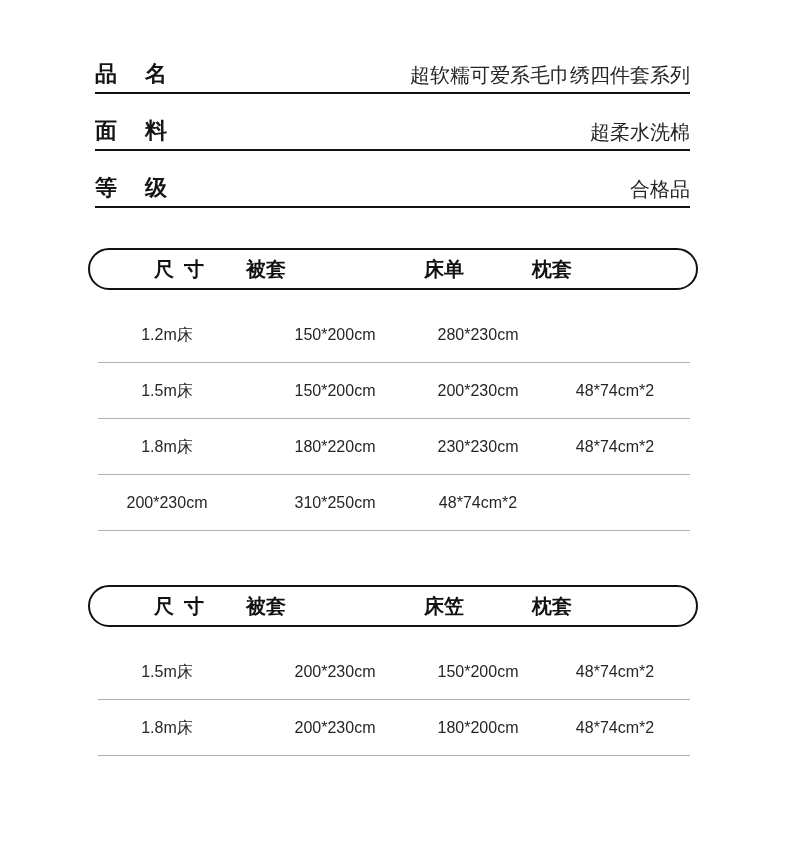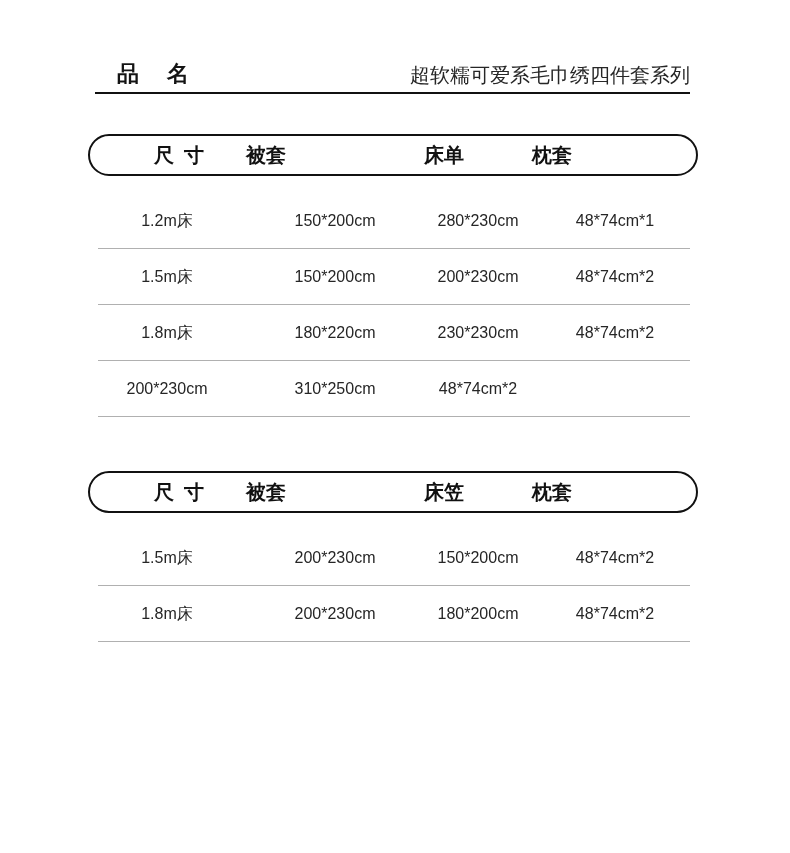--- a/index.html
+++ b/index.html
@@ -17,21 +17,20 @@
   .spec-row {
     height: 57px;
     box-sizing: border-box;
     border-bottom: 2px solid #111111;
     display: flex;
     align-items: flex-end;
     justify-content: space-between;
     padding-bottom: 6px;
   }
   .spec-label {
-    margin-left: 22px;
     width: 76px;
     font-size: 22px;
     font-weight: 700;
     letter-spacing: 28px;
     white-space: nowrap;
     overflow: visible;
     color: #141414;
     line-height: 1.1;
   }
   .spec-value {
@@ -100,35 +99,42 @@
 </head>
 <body>
 
 <div class="canvas">
 
   <section class="specs">
     <div class="spec-row">
       <span class="spec-label">品名</span>
       <span class="spec-value">超软糯可爱系毛巾绣四件套系列</span>
     </div>
+    <div class="spec-row">
+      <span class="spec-label">面料</span>
+      <span class="spec-value">超柔水洗棉</span>
+    </div>
+    <div class="spec-row">
+      <span class="spec-label">等级</span>
+      <span class="spec-value">合格品</span>
+    </div>
   </section>
 
   <section class="size-table t1">
     <div class="pill">
       <span class="pill-cell first"><span class="pill-size-label">尺寸</span></span>
       <span class="pill-cell">被套</span>
       <span class="pill-cell">床单</span>
       <span class="pill-cell">枕套</span>
     </div>
     <div class="trows">
       <div class="trow">
         <span class="tcell">1.2m床</span>
         <span class="tcell">150*200cm</span>
         <span class="tcell">280*230cm</span>
-        <span class="tcell">48*74cm*1</span>
       </div>
       <div class="trow">
         <span class="tcell">1.5m床</span>
         <span class="tcell">150*200cm</span>
         <span class="tcell">200*230cm</span>
         <span class="tcell">48*74cm*2</span>
       </div>
       <div class="trow">
         <span class="tcell">1.8m床</span>
         <span class="tcell">180*220cm</span>

